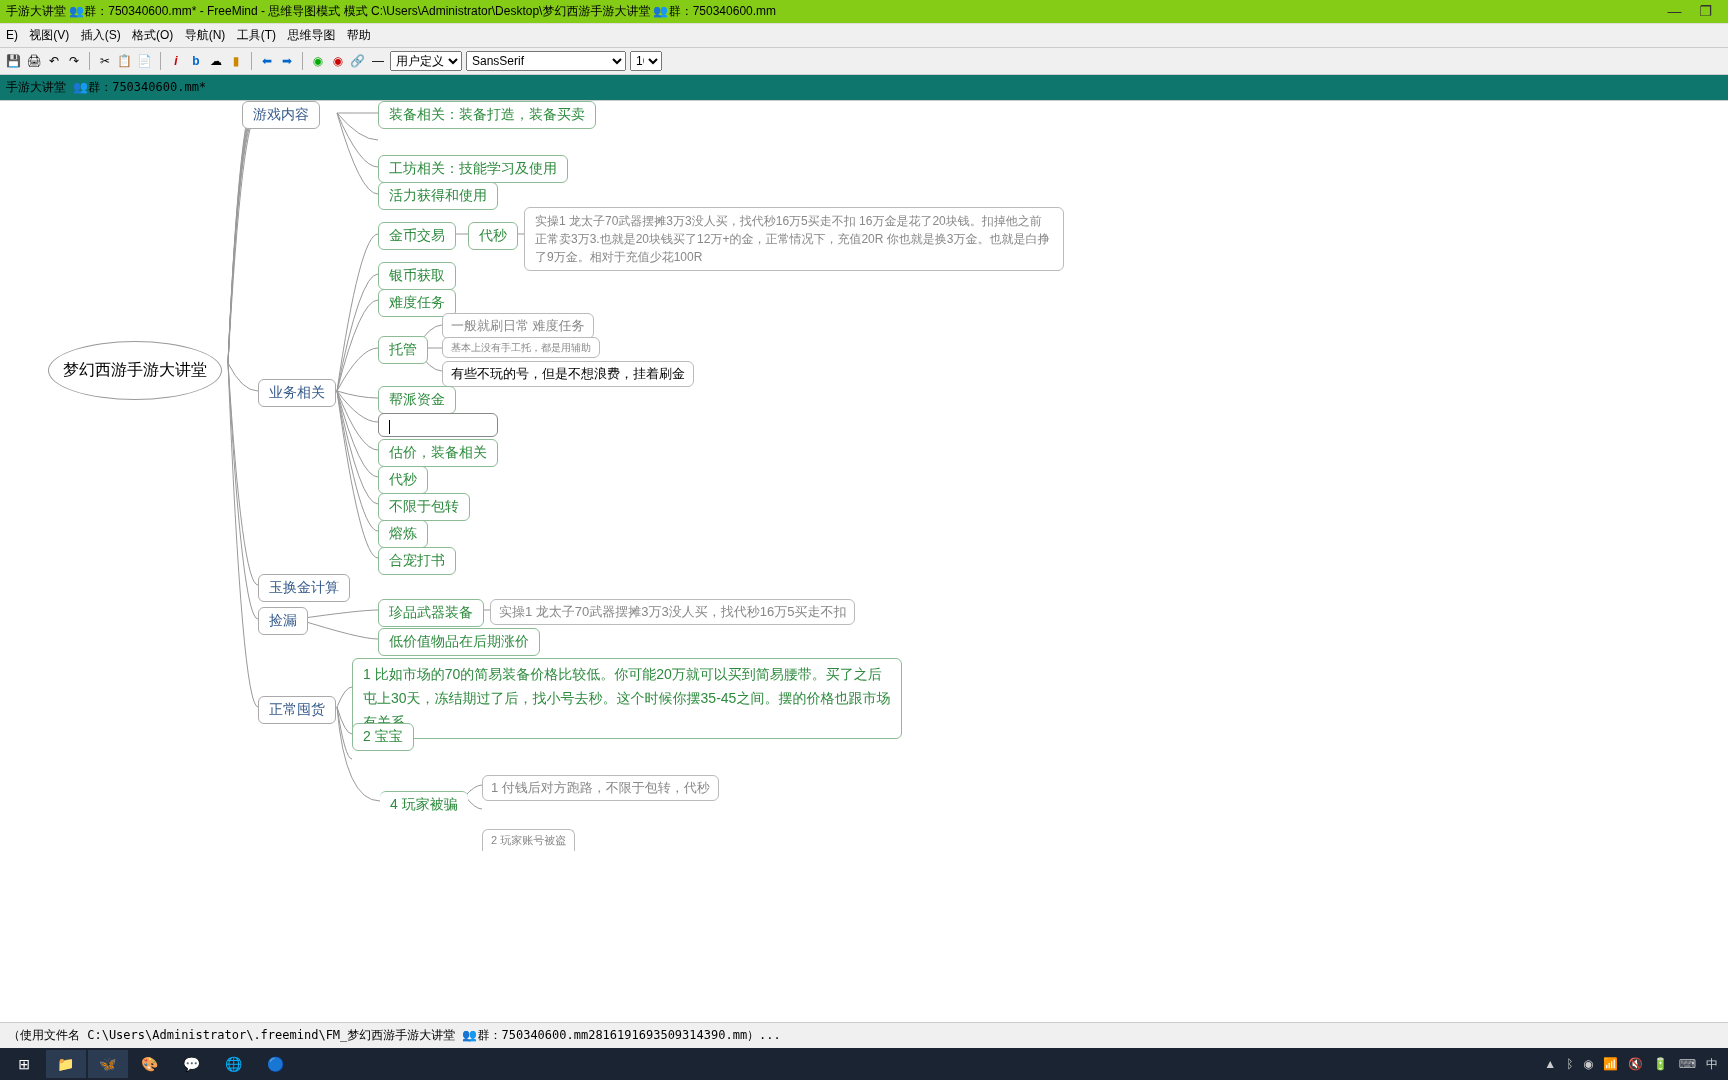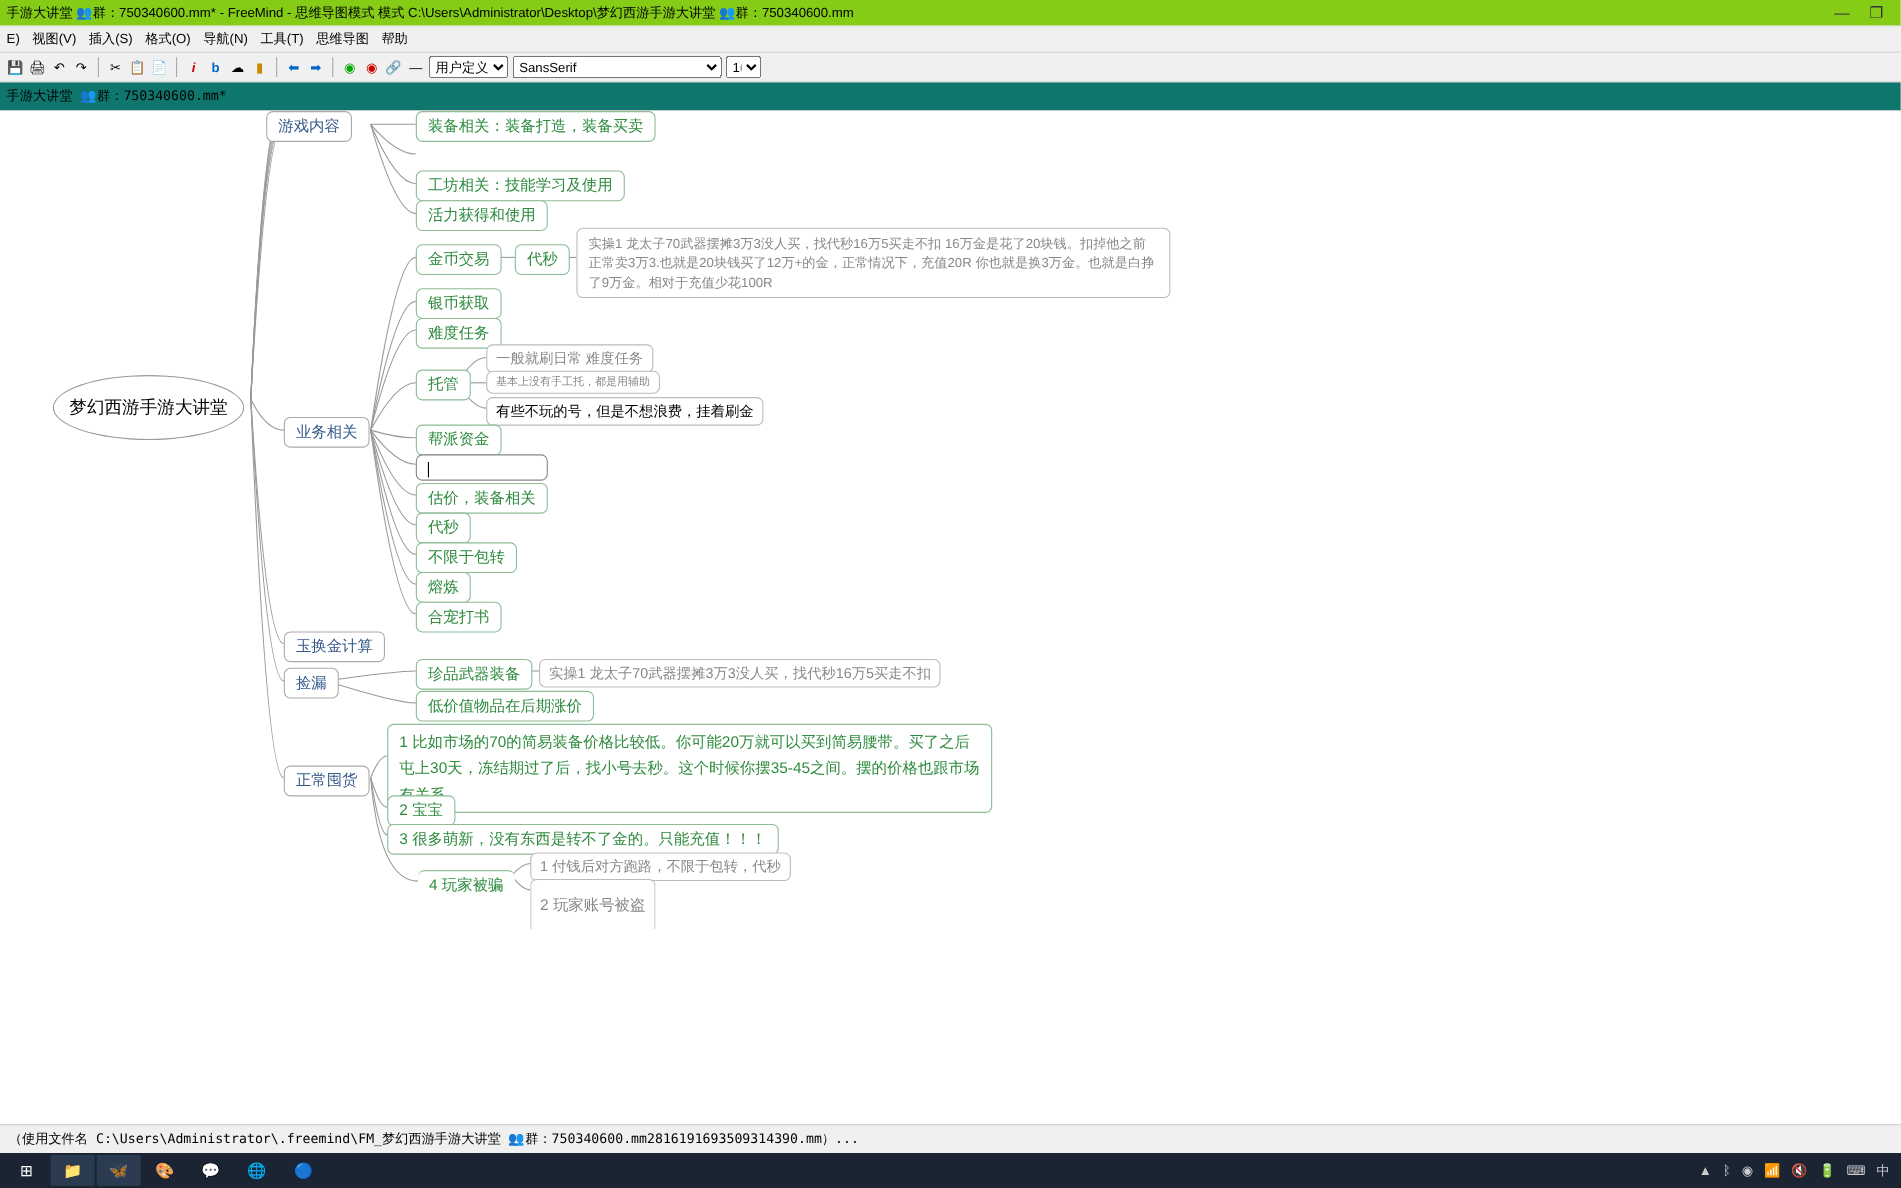--- a/index.html
+++ b/index.html
@@ -66,21 +66,21 @@
   <span class="icon" style="color:#c80">▮</span>
   <span class="sep"></span>
   <span class="icon" style="color:#06c">⬅</span>
   <span class="icon" style="color:#06c">➡</span>
   <span class="sep"></span>
   <span class="icon" style="color:#0a0">◉</span>
   <span class="icon" style="color:#c00">◉</span>
   <span class="icon" style="color:#06c">🔗</span>
   <span class="icon">—</span>
   <select style="width:72px"><option>用户定义.</option></select>
-  <select style="width:190px"><option>SansSerif</option></select>
+  <select style="width:160px"><option>SansSerif</option></select>
   <select style="width:32px"><option>16</option></select>
 </div>
 
 <div class="tab-bar">
   <span>手游大讲堂 👥群：750340600.mm*</span>
 </div>
 
 <div class="canvas">
 <svg width="1728" height="900">
   <g stroke="#999" stroke-width="1" fill="none">
@@ -159,24 +159,23 @@
 <div class="node branch" style="left:258px;top:473px">玉换金计算</div>
 
 <div class="node branch" style="left:258px;top:506px">捡漏</div>
 <div class="node leaf" style="left:378px;top:498px">珍品武器装备</div>
 <div class="node note" style="left:490px;top:498px;color:#888;font-size:13px;padding:2px 8px">实操1 龙太子70武器摆摊3万3没人买，找代秒16万5买走不扣</div>
 <div class="node leaf" style="left:378px;top:527px">低价值物品在后期涨价</div>
 
 <div class="node branch" style="left:258px;top:595px">正常囤货</div>
 <div class="node leaf" style="left:352px;top:557px;max-width:550px;white-space:normal;line-height:1.7">1 比如市场的70的简易装备价格比较低。你可能20万就可以买到简易腰带。买了之后屯上30天，冻结期过了后，找小号去秒。这个时候你摆35-45之间。摆的价格也跟市场有关系。</div>
 <div class="node leaf" style="left:352px;top:622px">2 宝宝</div>
-<div class="node leaf" style="left:352px;top:648px">3 很多萌新，没有东西是转不了金的。只能充值！！！</div>
 <div class="node note" style="left:482px;top:674px;font-size:13px;padding:2px 8px">1 付钱后对方跑路，不限于包转，代秒</div>
 <div class="node leaf" style="left:380px;top:690px;border-bottom:none;border-left:none;border-right:none;border-radius:6px 6px 0 0">4 玩家被骗</div>
-<div class="node note" style="left:482px;top:698px;font-size:14px;padding:12px 8px;border-bottom:none;border-radius:6px 6px 0 0">2 玩家账号被盗</div>
+<div class="node note" style="left:482px;top:728px;font-size:11px;padding:2px 8px;border-bottom:none;border-radius:6px 6px 0 0">2 玩家账号被盗</div>
 </div>
 
 <div class="status-bar">（使用文件名 C:\Users\Administrator\.freemind\FM_梦幻西游手游大讲堂 👥群：750340600.mm28161916935093143​90.mm）...</div>
 
 <div class="taskbar">
   <div class="left">
     <div class="tbicon">⊞</div>
     <div class="tbicon" style="background:#2b3b52">📁</div>
     <div class="tbicon" style="background:#2b3b52">🦋</div>
     <div class="tbicon">🎨</div>

